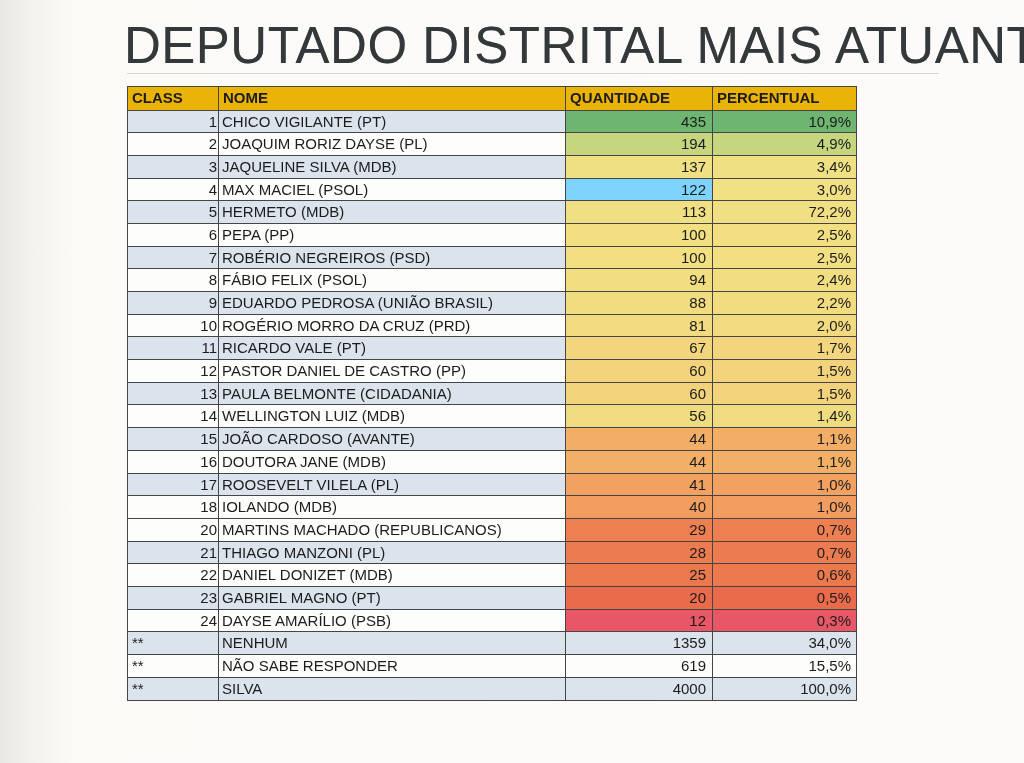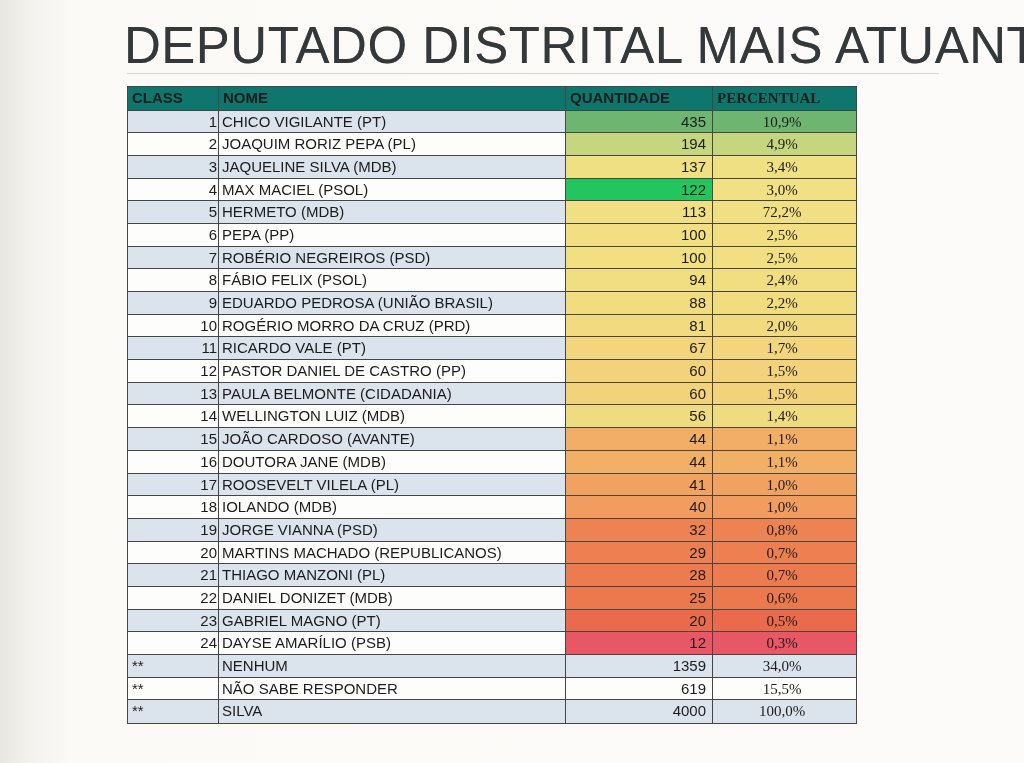--- a/index.html
+++ b/index.html
@@ -43,38 +43,38 @@
     font-size:15px;
   }
   .tr{
     display:flex;
     height:22.7px;
     line-height:22.5px;
     border-bottom:1px solid var(--line);
     background:#fdfdfc;
   }
   .tr:last-child{border-bottom:none;}
-  .tr.head{height:23.5px;font-weight:700;background:#0f766e;}
+  .tr.head{height:23.5px;font-weight:700;background:#eab308;}
   .tr.stripe .td.plain{background:var(--stripe);}
   .td,.th{
     border-right:1px solid var(--line);
     overflow:hidden;
     white-space:nowrap;
   }
-  .td:last-child,.th:last-child{border-right:none;font-family:Liberation Serif, serif;}
+  .td:last-child,.th:last-child{border-right:none;}
   .c-class{width:91px;}
   .c-nome{flex:1;}
   .c-qty{width:147px;}
   .c-pct{width:143px;}
   .th{padding-left:4px;text-align:left;}
   .td.c-class{text-align:right;padding-right:1px;}
   .td.c-class.ta-left{text-align:left;padding-left:4px;}
   .td.c-nome{text-align:left;padding-left:3px;}
   .td.c-qty{text-align:right;padding-right:6px;}
-  .td.c-pct{text-align:center;padding-right:5px;}
+  .td.c-pct{text-align:right;padding-right:5px;}
 </style>
 </head>
 <body>
 
 <div class="title">DEPUTADO DISTRITAL MAIS ATUANTE</div>
 <div class="artifact-line"></div>
 
 <div class="table">
   <div class="tr head">
     <div class="th c-class">CLASS</div>
@@ -84,34 +84,34 @@
   </div>
   <div id="tbody">
       <div class="tr stripe">
         <div class="td c-class plain">1</div>
         <div class="td c-nome plain">CHICO VIGILANTE (PT)</div>
         <div class="td c-qty" style="background: rgb(109, 181, 112);">435</div>
         <div class="td c-pct" style="background: rgb(109, 181, 112);">10,9%</div>
       </div>
       <div class="tr">
         <div class="td c-class plain">2</div>
-        <div class="td c-nome plain">JOAQUIM RORIZ PEPA (PL)</div>
+        <div class="td c-nome plain">JOAQUIM RORIZ DAYSE (PL)</div>
         <div class="td c-qty" style="background: rgb(198, 214, 126);">194</div>
         <div class="td c-pct" style="background: rgb(198, 214, 126);">4,9%</div>
       </div>
       <div class="tr stripe">
         <div class="td c-class plain">3</div>
         <div class="td c-nome plain">JAQUELINE SILVA (MDB)</div>
         <div class="td c-qty" style="background: rgb(239, 224, 131);">137</div>
         <div class="td c-pct" style="background: rgb(239, 224, 131);">3,4%</div>
       </div>
       <div class="tr">
         <div class="td c-class plain">4</div>
         <div class="td c-nome plain">MAX MACIEL (PSOL)</div>
-        <div class="td c-qty" style="background: #22c55e; padding-left: 15px;">122</div>
+        <div class="td c-qty" style="background: #7dd3fc; padding-left: 15px;">122</div>
         <div class="td c-pct" style="background: rgb(241, 225, 132);">3,0%</div>
       </div>
       <div class="tr stripe">
         <div class="td c-class plain">5</div>
         <div class="td c-nome plain">HERMETO (MDB)</div>
         <div class="td c-qty" style="background: rgb(241, 224, 131);">113</div>
         <div class="td c-pct" style="background: rgb(241, 224, 131);">72,2%</div>
       </div>
       <div class="tr">
         <div class="td c-class plain">6</div>
@@ -184,26 +184,20 @@
         <div class="td c-nome plain">ROOSEVELT VILELA (PL)</div>
         <div class="td c-qty" style="background: rgb(241, 162, 97); padding-left: 20px;">41</div>
         <div class="td c-pct" style="background: rgb(241, 162, 97);">1,0%</div>
       </div>
       <div class="tr">
         <div class="td c-class plain">18</div>
         <div class="td c-nome plain">IOLANDO (MDB)</div>
         <div class="td c-qty" style="background: rgb(240, 157, 95);">40</div>
         <div class="td c-pct" style="background: rgb(240, 157, 95);">1,0%</div>
       </div>
-      <div class="tr stripe">
-        <div class="td c-class plain">19</div>
-        <div class="td c-nome plain">JORGE VIANNA (PSD)</div>
-        <div class="td c-qty" style="background: rgb(237, 130, 83);">32</div>
-        <div class="td c-pct" style="background: rgb(237, 130, 83);">0,8%</div>
-      </div>
       <div class="tr">
         <div class="td c-class plain">20</div>
         <div class="td c-nome plain">MARTINS MACHADO (REPUBLICANOS)</div>
         <div class="td c-qty" style="background: rgb(237, 127, 81);">29</div>
         <div class="td c-pct" style="background: rgb(237, 127, 81);">0,7%</div>
       </div>
       <div class="tr stripe">
         <div class="td c-class plain">21</div>
         <div class="td c-nome plain">THIAGO MANZONI (PL)</div>
         <div class="td c-qty" style="background: rgb(236, 124, 80);">28</div>

